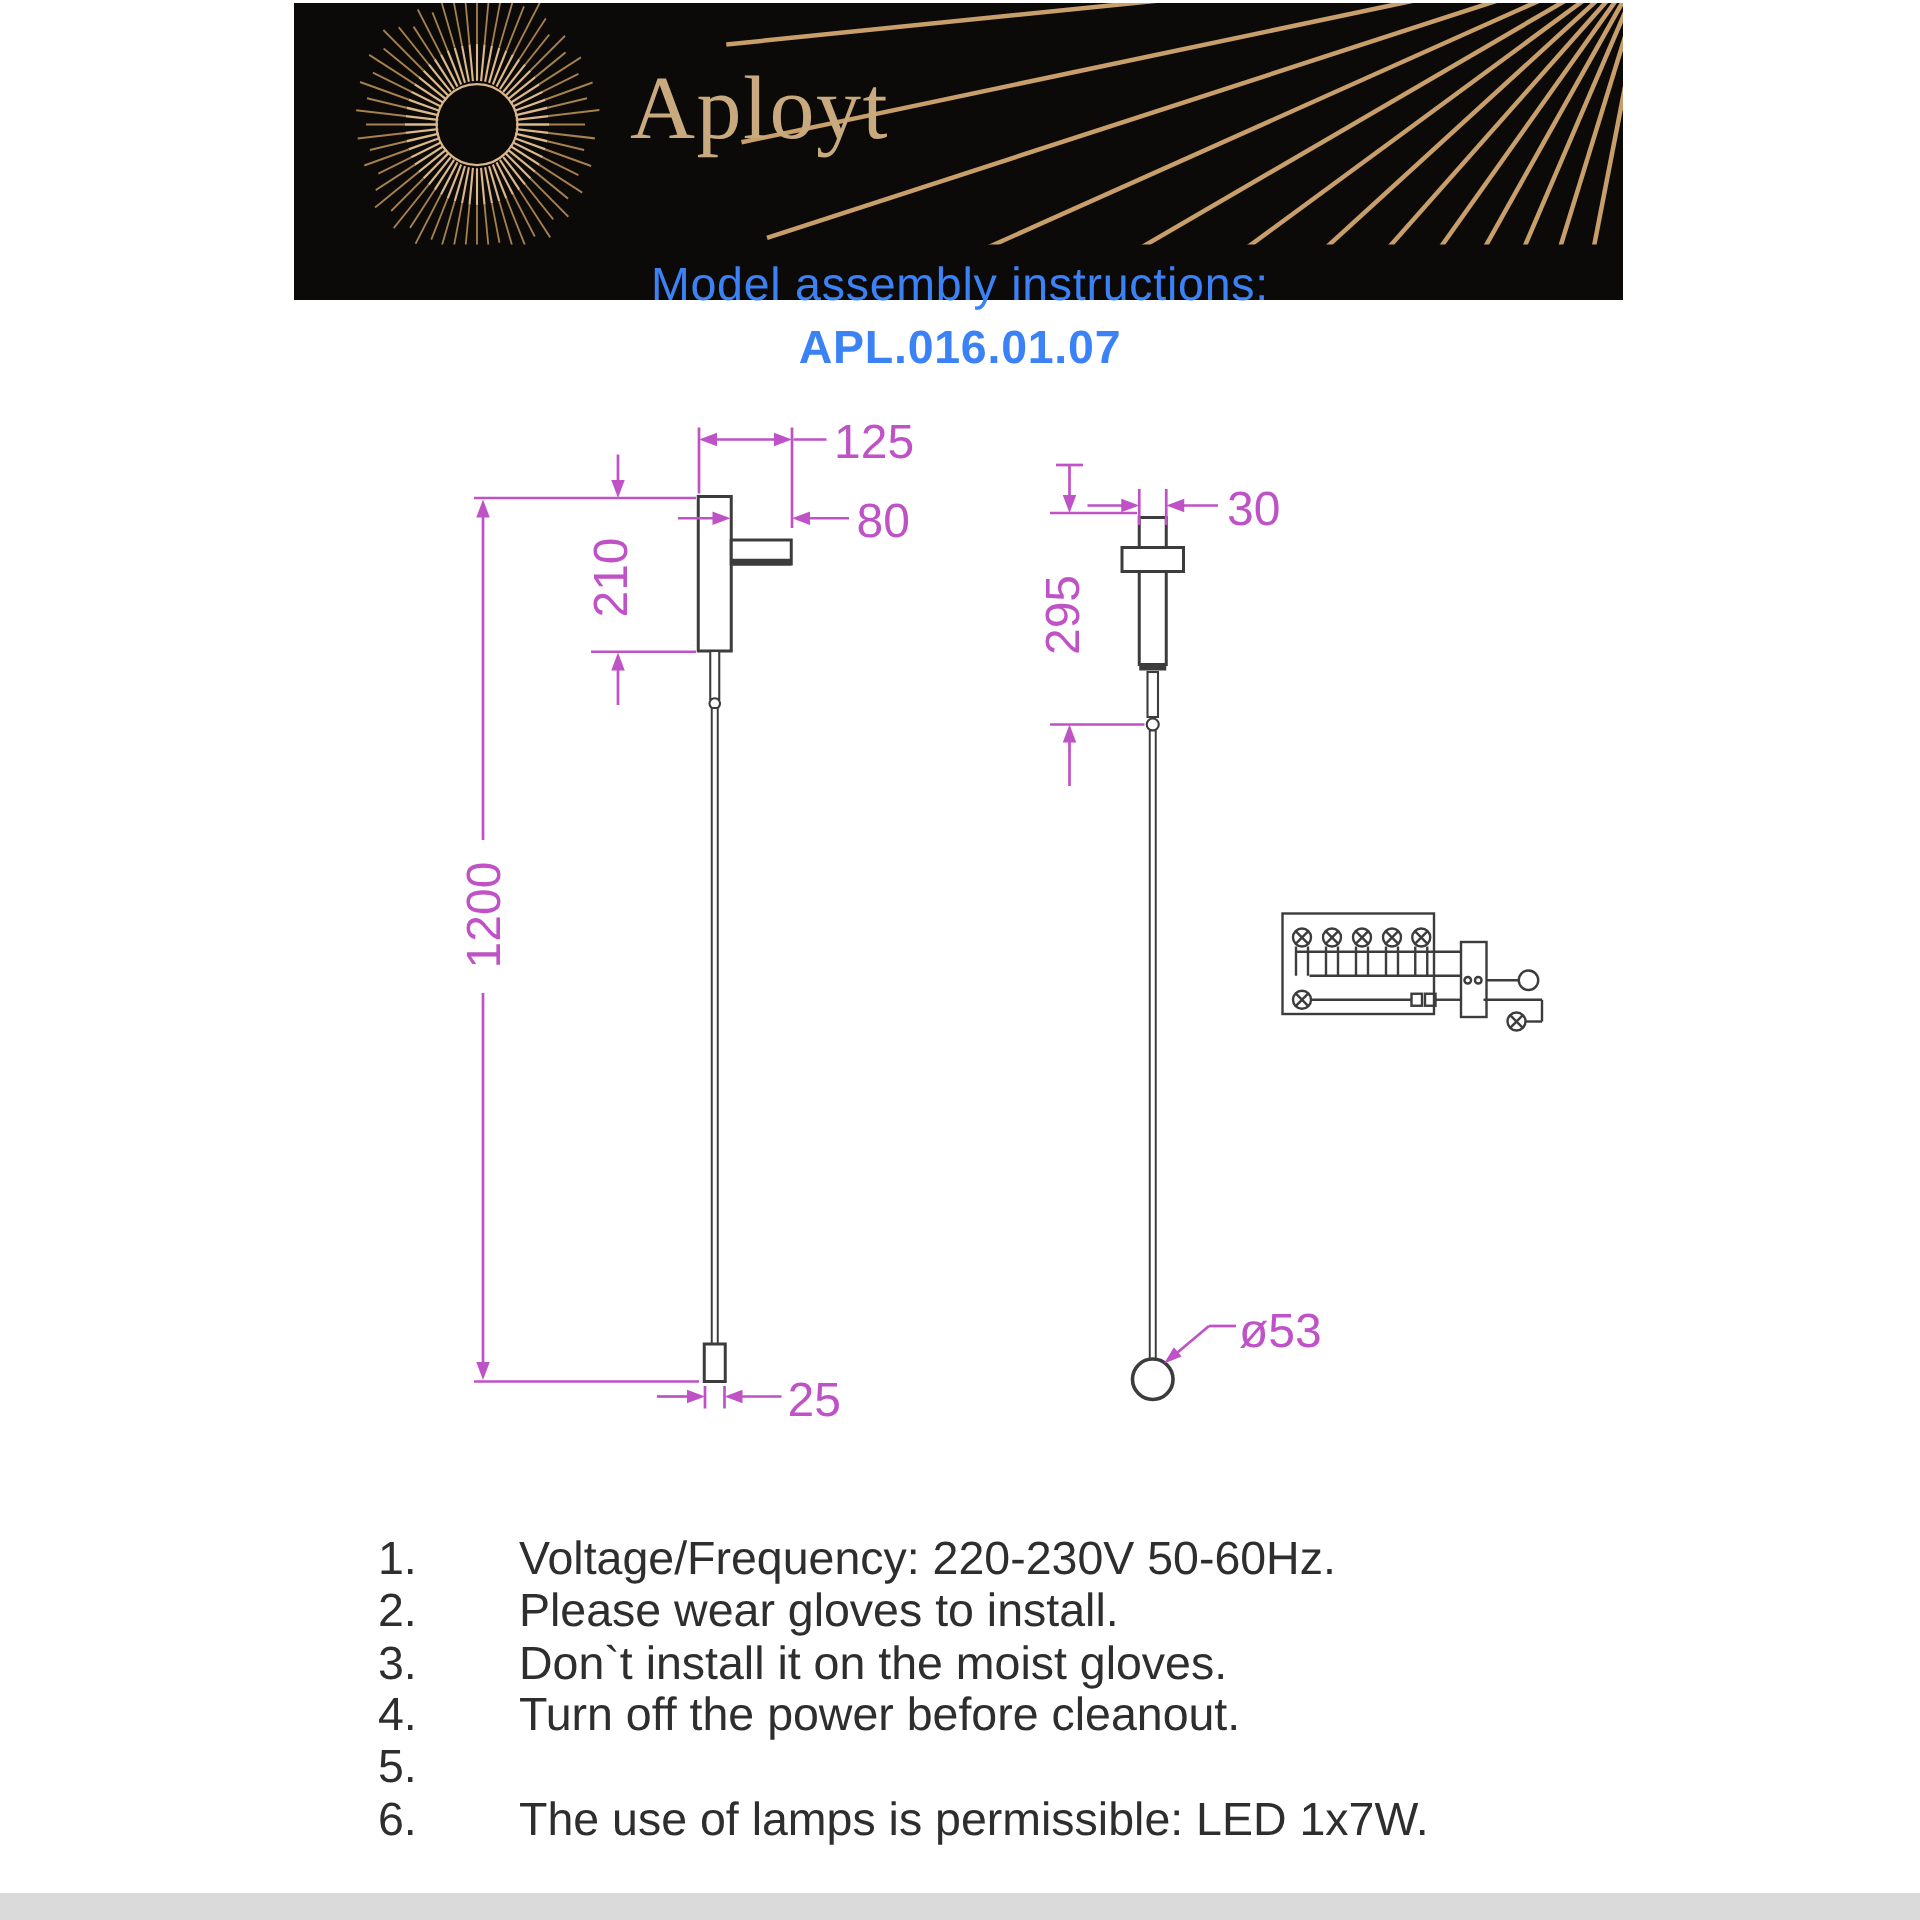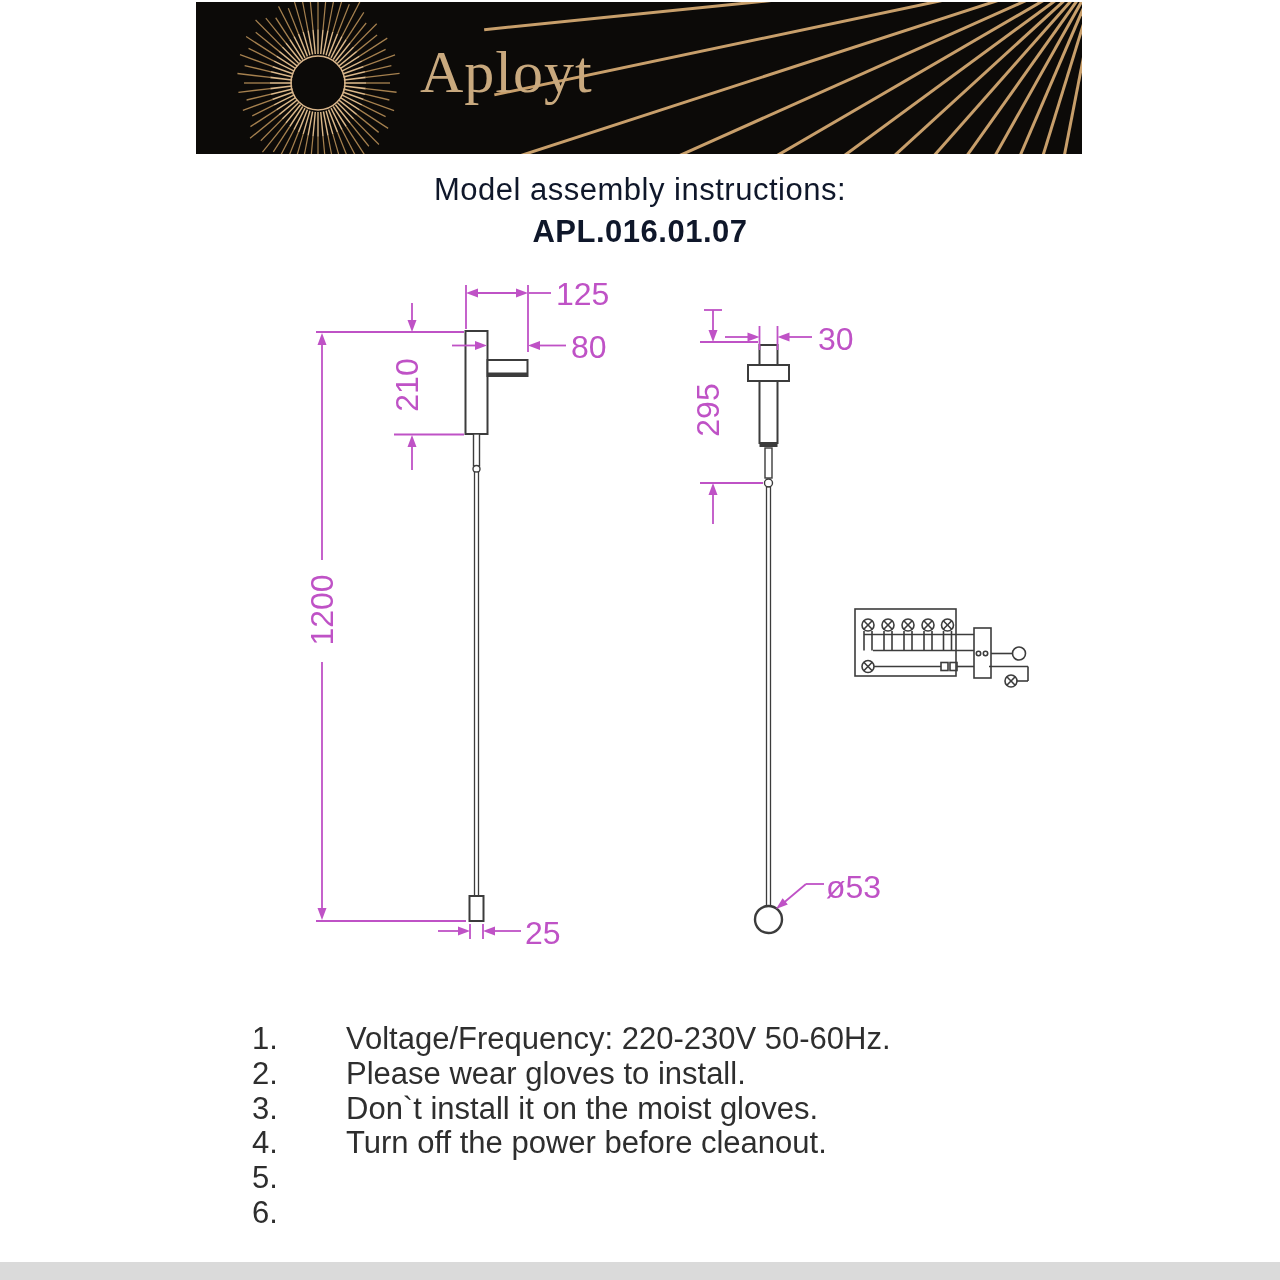--- a/index.html
+++ b/index.html
@@ -2,33 +2,33 @@
 <html><head>
 <meta charset="utf-8">
 <style>
   html,body{margin:0;padding:0;}
   body{
     width:1280px;height:1280px;position:relative;background:#ffffff;
     font-family:"Liberation Sans", sans-serif;overflow:hidden;
   }
   
   .banner{
-    position:absolute;left:196px;top:2px;width:886px;height:152px;
+    position:absolute;left:196px;top:2px;width:886px;height:198px;
     background:#0c0a08;overflow:hidden;
   }
   .banner svg{position:absolute;left:0;top:0;}
   .brand{
     position:absolute;left:224px;top:36px;
     font-family:"Liberation Serif", serif;
     font-size:60px;color:#c9a97e;letter-spacing:1px;white-space:nowrap;
   }
   
   .title-block{
     position:absolute;left:0;top:172px;width:1280px;text-align:center;
-    color:#0f172a;
+    color:#3b82f6;
   }
   .title-line1{font-size:31px;letter-spacing:.5px;}
   .title-line2{font-size:31px;letter-spacing:.5px;margin-top:6px;font-weight:bold;}
   
   .drawing{position:absolute;left:0;top:0;width:1280px;height:1280px;}
   .dim-text{
     font-family:"Liberation Sans", sans-serif;font-size:32px;fill:#bf52c6;
   }
   
   .instructions{
@@ -367,16 +367,17 @@
   </div>
   <div class="inst-row">
     <span class="inst-num">4.</span>
     <span class="inst-text">Turn off the power before cleanout.</span>
   </div>
   <div class="inst-row">
     <span class="inst-num">5.</span>
   </div>
   <div class="inst-row">
     <span class="inst-num">6.</span>
+    <span class="inst-text">The use of lamps is permissible: LED 1x7W.</span>
   </div>
 </div>
 
 <div class="footer-strip"></div>
 
 </body></html>

